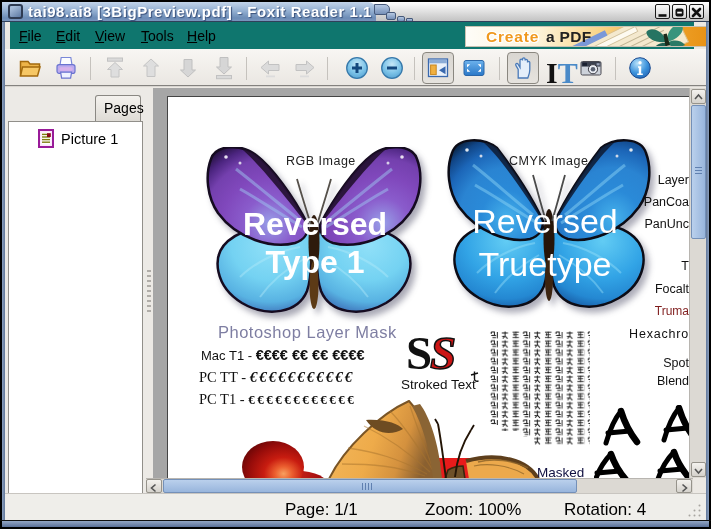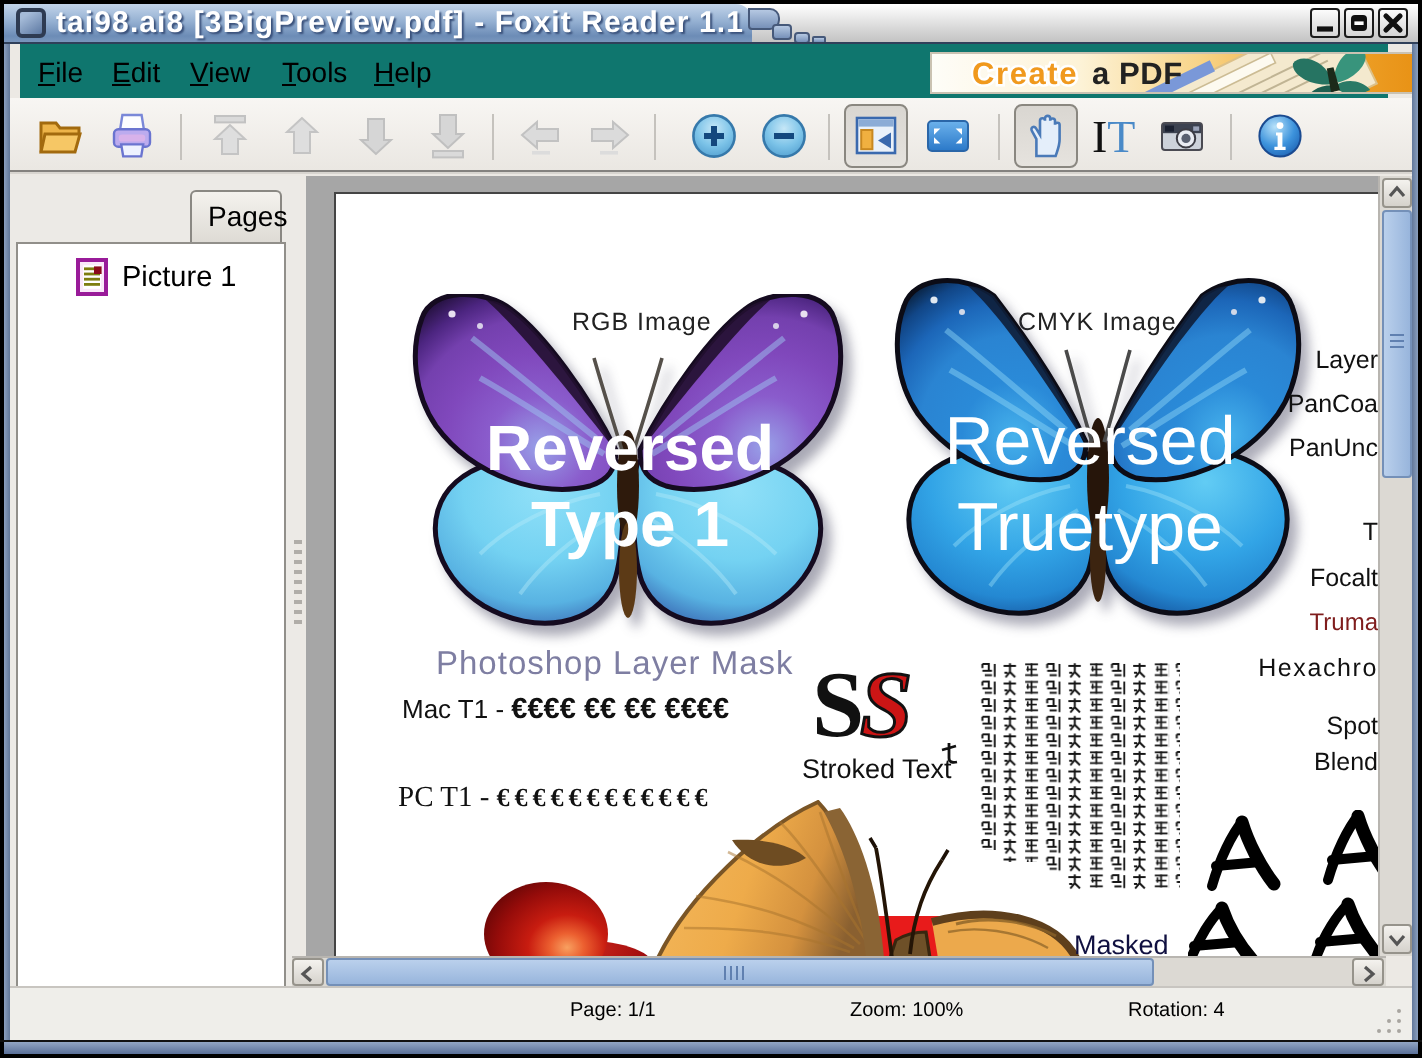--- a/index.html
+++ b/index.html
@@ -40,21 +40,21 @@
 
 #docarea{position:absolute;left:153px;top:88px;width:536px;height:390px;background:#a6a6a6;overflow:hidden}
 #page{position:absolute;left:14px;top:8px;width:522px;height:382px;background:#fff;border-left:1px solid #444;border-top:1px solid #444;overflow:hidden;font-family:"Liberation Sans",sans-serif}
 
 #vscroll{position:absolute;left:689px;top:88px;width:17px;height:390px;background:#dcd9d3;border-left:1px solid #b8b5b0}
 #hscroll{position:absolute;left:146px;top:478px;width:547px;height:15px;background:#dcd9d3;border-top:1px solid #b8b5b0}
 .sbtn{position:absolute;background:linear-gradient(#f4f2ee,#d5d2cc);border:1px solid #96938b;border-radius:2px}
 .sthumb{background:linear-gradient(90deg,#bad0ec,#98b5dc);border:1px solid #7490b8;border-radius:2px}
 .sthumbh{background:linear-gradient(#bad0ec,#98b5dc);border:1px solid #7490b8;border-radius:2px}
 
-#statusbar{position:absolute;left:2px;top:493px;width:707px;height:27px;background:#efeeea;border-top:1px solid #c8c5c0;font-size:10px;color:#000}
+#statusbar{position:absolute;left:2px;top:493px;width:707px;height:27px;background:#efeeea;border-top:1px solid #c8c5c0;font-size:17px;color:#000}
 </style></head>
 <body>
 <div id="win">
   <div id="titlebar"></div>
   <div id="titletab"></div>
   <div class="casc" style="left:374px;top:4px;width:16px;height:11px;border-radius:0 5px 5px 2px"></div>
   <div class="casc" style="left:386px;top:12px;width:10px;height:8px;border-radius:2px"></div>
   <div class="casc" style="left:397px;top:16px;width:8px;height:6px;border-radius:2px"></div>
   <div class="casc" style="left:406px;top:18px;width:7px;height:4px;border-radius:1px"></div>
   <div id="ticon"></div>
@@ -180,21 +180,21 @@
           </linearGradient>
         </defs>
         <rect x="2" y="4.5" width="20" height="15" rx="2" fill="url(#fg)" stroke="#2a66a8"></rect>
         <path d="M5 8.2 h3.2 L5 11.4 Z M19 8.2 h-3.2 L19 11.4 Z M5 15.8 h3.2 L5 12.6 Z M19 15.8 h-3.2 L19 12.6 Z" fill="#fff"></path>
       </svg>
     <div class="sep" style="left:494px"></div>
     <div class="pressed" style="left:502px"></div>
     <svg class="tico" style="left:506px" viewBox="0 0 24 24">
         <path d="M7.2 22 V13.5 L5 9.6 c-1.1-2 1.2-3 2.2-1.2 l1.8 3 V4.4 c0-1.7 2.5-1.7 2.5 0 V3.2 c0-1.7 2.6-1.7 2.6 0 v1.2 c0-1.5 2.4-1.5 2.4 0 v2 c0-1.4 2.3-1.4 2.3 0 v7.4 c0 3.2-1 5.2-2 8.2 Z" fill="#e4eefa" stroke="#4a7ab8" stroke-width="1.3"></path>
       </svg>
-    <div class="abs" style="left:541px;top:7px;font-size:23px;font-weight:normal;color:#111;font-family:'Liberation Serif',serif">I<span style="color:#4a8ac8">T</span></div>
+    <div class="abs" style="left:541px;top:7px;font-size:30px;font-weight:bold;color:#111;font-family:'Liberation Serif',serif">I<span style="color:#4a8ac8">T</span></div>
     <svg class="tico" style="left:574px" viewBox="0 0 24 24">
         <rect x="2" y="5.5" width="20" height="13.5" rx="1.5" fill="#cdd2da" stroke="#4a4a52"></rect>
         <rect x="2.5" y="6" width="19" height="4.6" fill="#3c4250"></rect>
         <rect x="3.5" y="6.8" width="4.5" height="3" fill="#1a2030"></rect>
         <circle cx="14" cy="13.2" r="4.6" fill="#e9ecf2" stroke="#3c3c44"></circle>
         <circle cx="14" cy="13.2" r="2.3" fill="#596070"></circle>
         <rect x="17.6" y="7.2" width="3" height="2.2" fill="#9aa2b8"></rect>
       </svg>
     <div class="sep" style="left:610px"></div>
     <svg class="tico" style="left:623px" viewBox="0 0 24 24">
@@ -331,20 +331,21 @@
         <path d="M105 82 C100 66 96 50 92 36 M111 82 C116 66 120 50 124 36" stroke="#4a4a4a" stroke-width="1.8" fill="none"></path>
       </svg>
 
       <div class="abs" style="left:22px;top:109px;width:250px;text-align:center;font-size:32px;font-weight:bold;color:#fff">Reversed</div>
       <div class="abs" style="left:22px;top:147px;width:250px;text-align:center;font-size:32px;font-weight:bold;color:#fff">Type 1</div>
       <div class="abs" style="left:257px;top:105px;width:240px;text-align:center;font-size:34px;color:#fff">Reversed</div>
       <div class="abs" style="left:257px;top:148px;width:240px;text-align:center;font-size:34px;color:#fff">Truetype</div>
 
       <div class="abs" style="left:50px;top:226px;font-size:16.5px;color:#7e7ea2;letter-spacing:0.5px">Photoshop Layer Mask</div>
       <div class="abs" style="left:33px;top:250px;font-size:13px;color:#111">Mac T1 - <b style="font-size:14.5px">€€€€ €€ €€ €€€€</b></div>
+      <div class="abs" style="left:31px;top:272px;font-size:14.5px;color:#111;font-family:'Liberation Serif',serif">PC TT - <b><i style="font-size:15px;letter-spacing:2px">€€€€€€€€€€€</i></b></div>
       <div class="abs" style="left:31px;top:294px;font-size:14.5px;color:#111;font-family:'Liberation Serif',serif">PC T1 - <b style="font-size:13px;letter-spacing:2.5px">€€€€€€€€€€€€</b></div>
 
       <div class="abs" style="left:238px;top:229px;font-size:47px;font-weight:bold;color:#111;font-family:'Liberation Serif',serif">S</div>
       <div class="abs" style="left:262px;top:229px;font-size:47px;font-weight:bold;color:#cc1515;-webkit-text-stroke:1.5px #111;font-family:'Liberation Serif',serif;font-style:italic">S</div>
       <div class="abs" style="left:233px;top:280px;font-size:13.5px;color:#111">Stroked Text</div>
 
       <svg class="abs" style="left:320px;top:234px" width="102" height="116" viewBox="0 0 102 116">
         <defs>
         <pattern id="jp" width="10.8" height="8.8" patternUnits="userSpaceOnUse">
           <rect x="3" y="0.7" width="6.4" height="0.9" fill="#151515"></rect>

